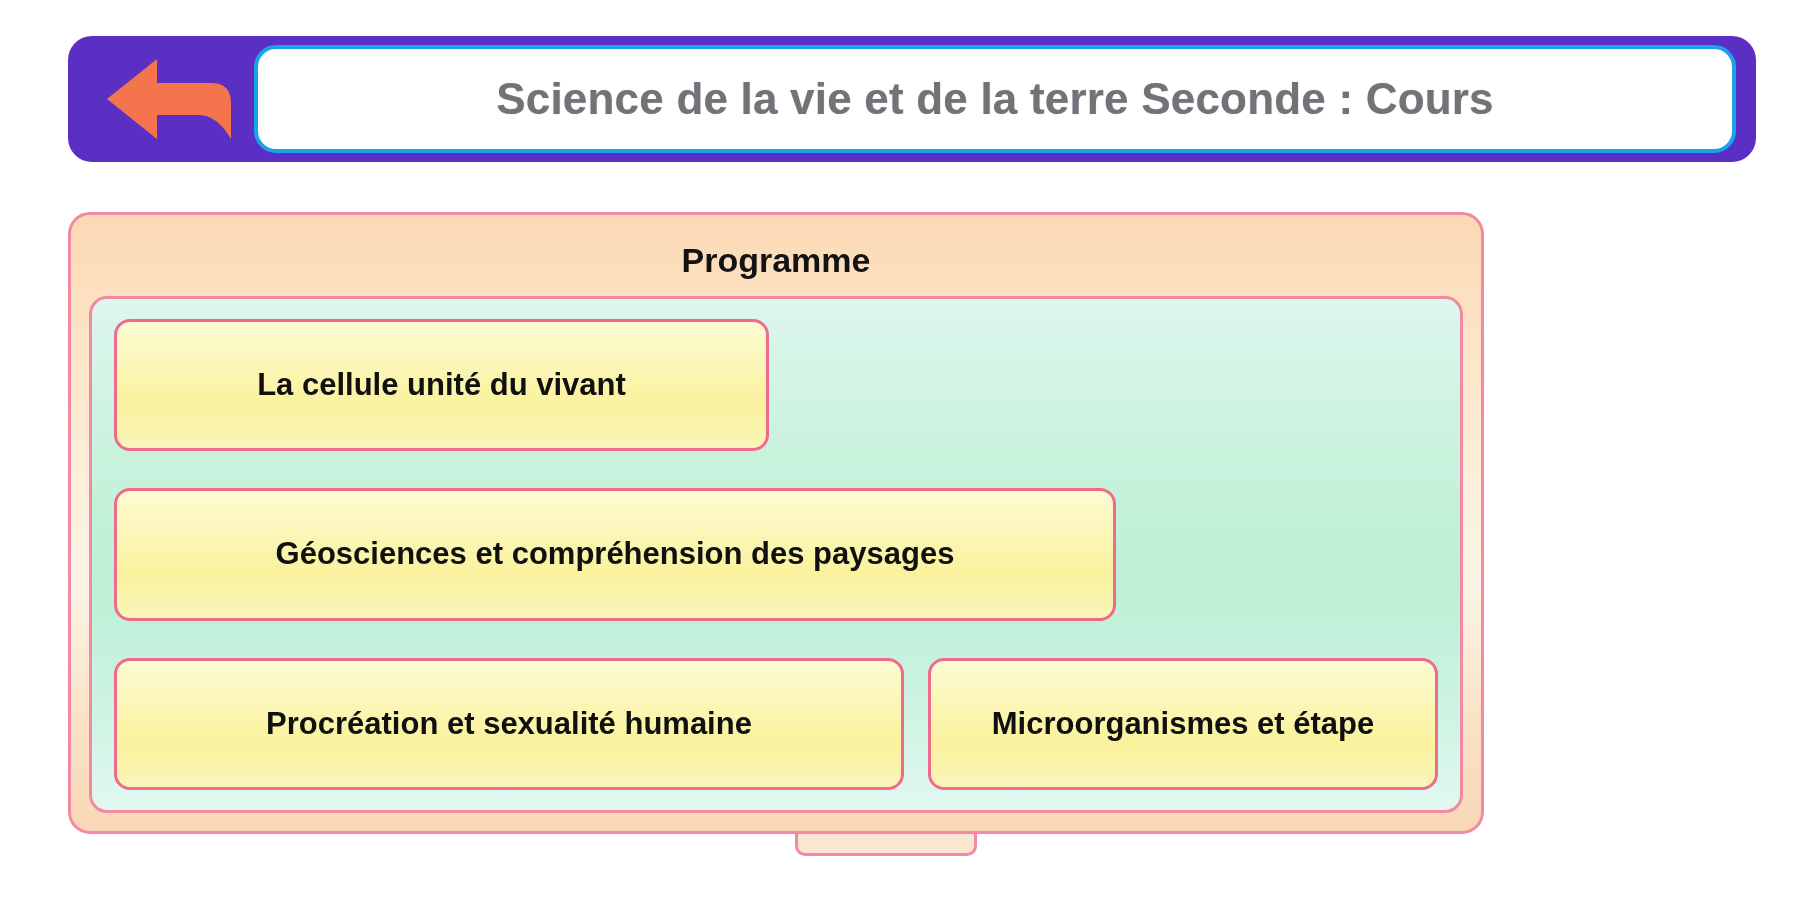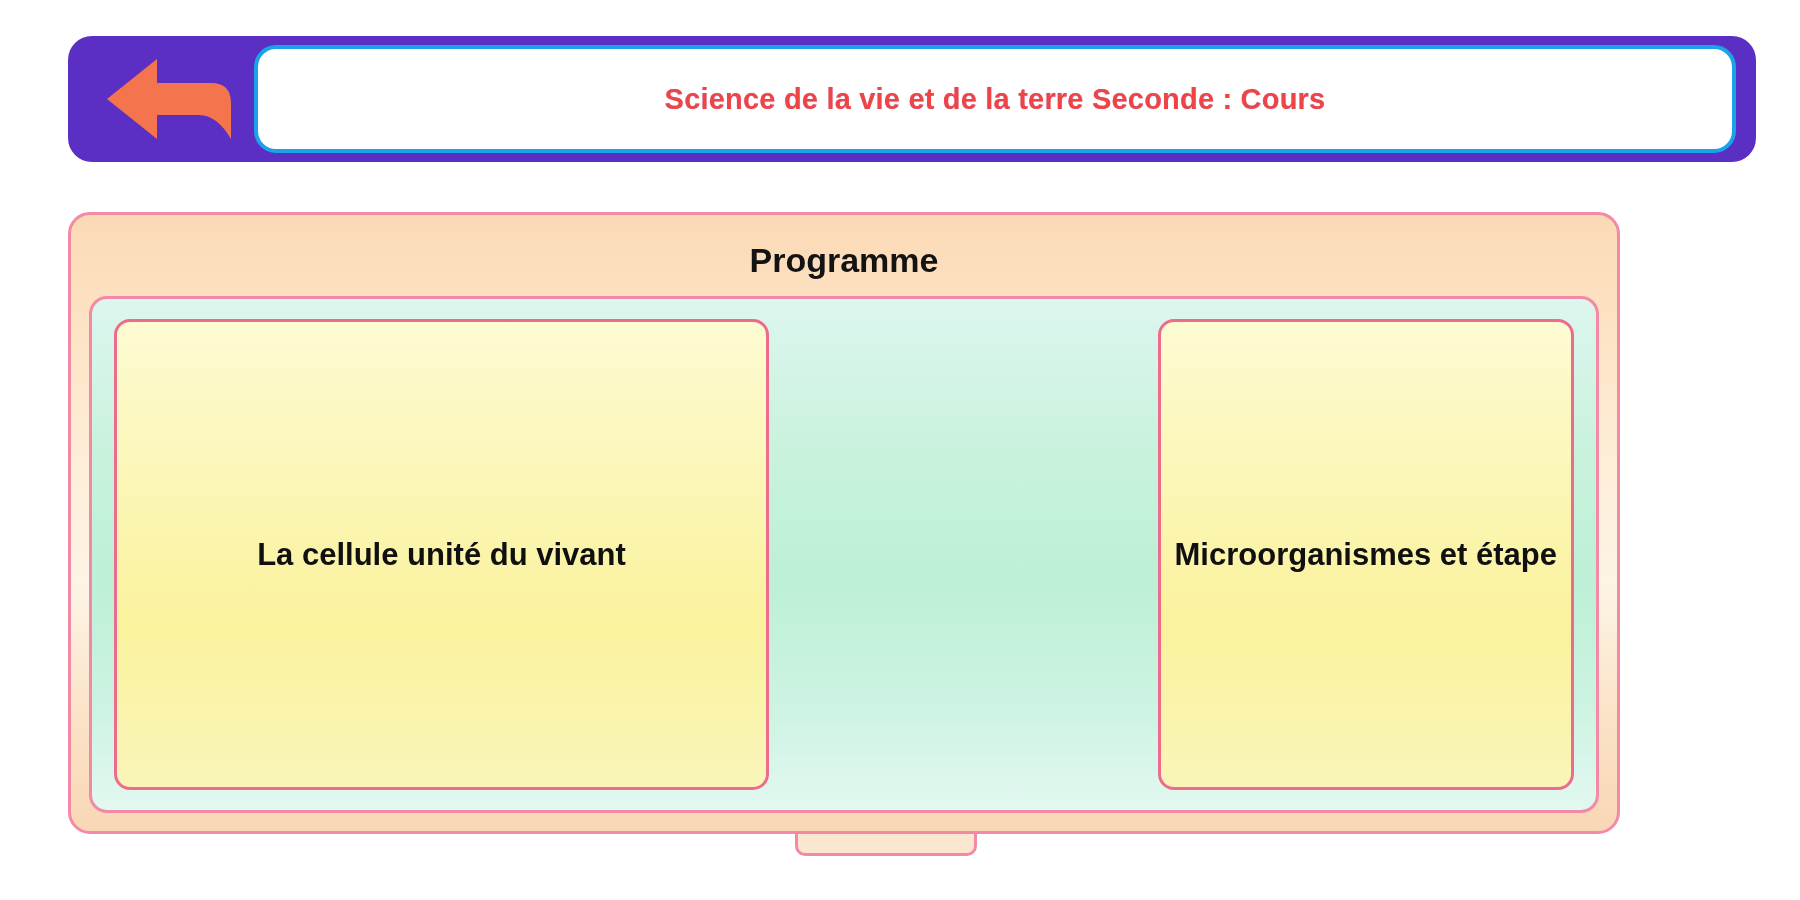--- a/index.html
+++ b/index.html
@@ -52,34 +52,34 @@
     background: #ffffff;
     border: 4px solid #1aa3e8;
     border-radius: 22px;
     display: flex;
     align-items: center;
     justify-content: center;
     overflow: hidden;
   }
 
   .title-text {
-    color: #ef4444;
-    font-size: 29px;
+    color: #737373;
+    font-size: 44px;
     font-weight: bold;
     letter-spacing: 0.2px;
     white-space: nowrap;
     text-shadow: 0 0 1px rgba(59,31,214,0.35);
   }
 
   
   .programme-panel {
     position: absolute;
     left: 68px;
     top: 212px;
-    width: 1552px;
+    width: 1416px;
     height: 622px;
     border: 3px solid #f28aa6;
     border-radius: 22px;
     background: linear-gradient(180deg,
                 #fbd9b5 0%,
                 #fde3c4 18%,
                 #fdeed8 40%,
                 #fdf4e6 60%,
                 #fbe2c6 82%,
                 #f9d7b6 100%);
@@ -102,21 +102,21 @@
     border: 3px solid #f28aa6;
     border-radius: 18px;
     background: linear-gradient(180deg,
                 #ddf6ee 0%,
                 #c9f2dd 30%,
                 #bdf0d6 55%,
                 #cdf3e2 80%,
                 #e2f8f0 100%);
     padding: 20px 22px;
     display: flex;
-    flex-direction: row;
+    flex-direction: column;
     gap: 37px;
   }
 
   .topic-row {
     display: flex;
     flex: 1 1 0;
     gap: 24px;
     min-height: 0;
   }
 
@@ -196,23 +196,29 @@
 
     <div class="topics-panel">
 
       <div class="topic-row row-1">
         <div class="topic-button col-a">
           <span class="topic-label">La cellule unité du vivant</span>
         </div>
       </div>
 
       <div class="topic-row row-2">
+        <div class="topic-button col-a">
+          <span class="topic-label">Géosciences et compréhension des paysages</span>
+        </div>
       </div>
 
       <div class="topic-row row-3">
+        <div class="topic-button col-a">
+          <span class="topic-label">Procréation et sexualité humaine</span>
+        </div>
         <div class="topic-button col-b">
           <span class="topic-label">Microorganismes et étape</span>
         </div>
       </div>
 
     </div>
   </div>
 
   <div class="bottom-stub"></div>
 

